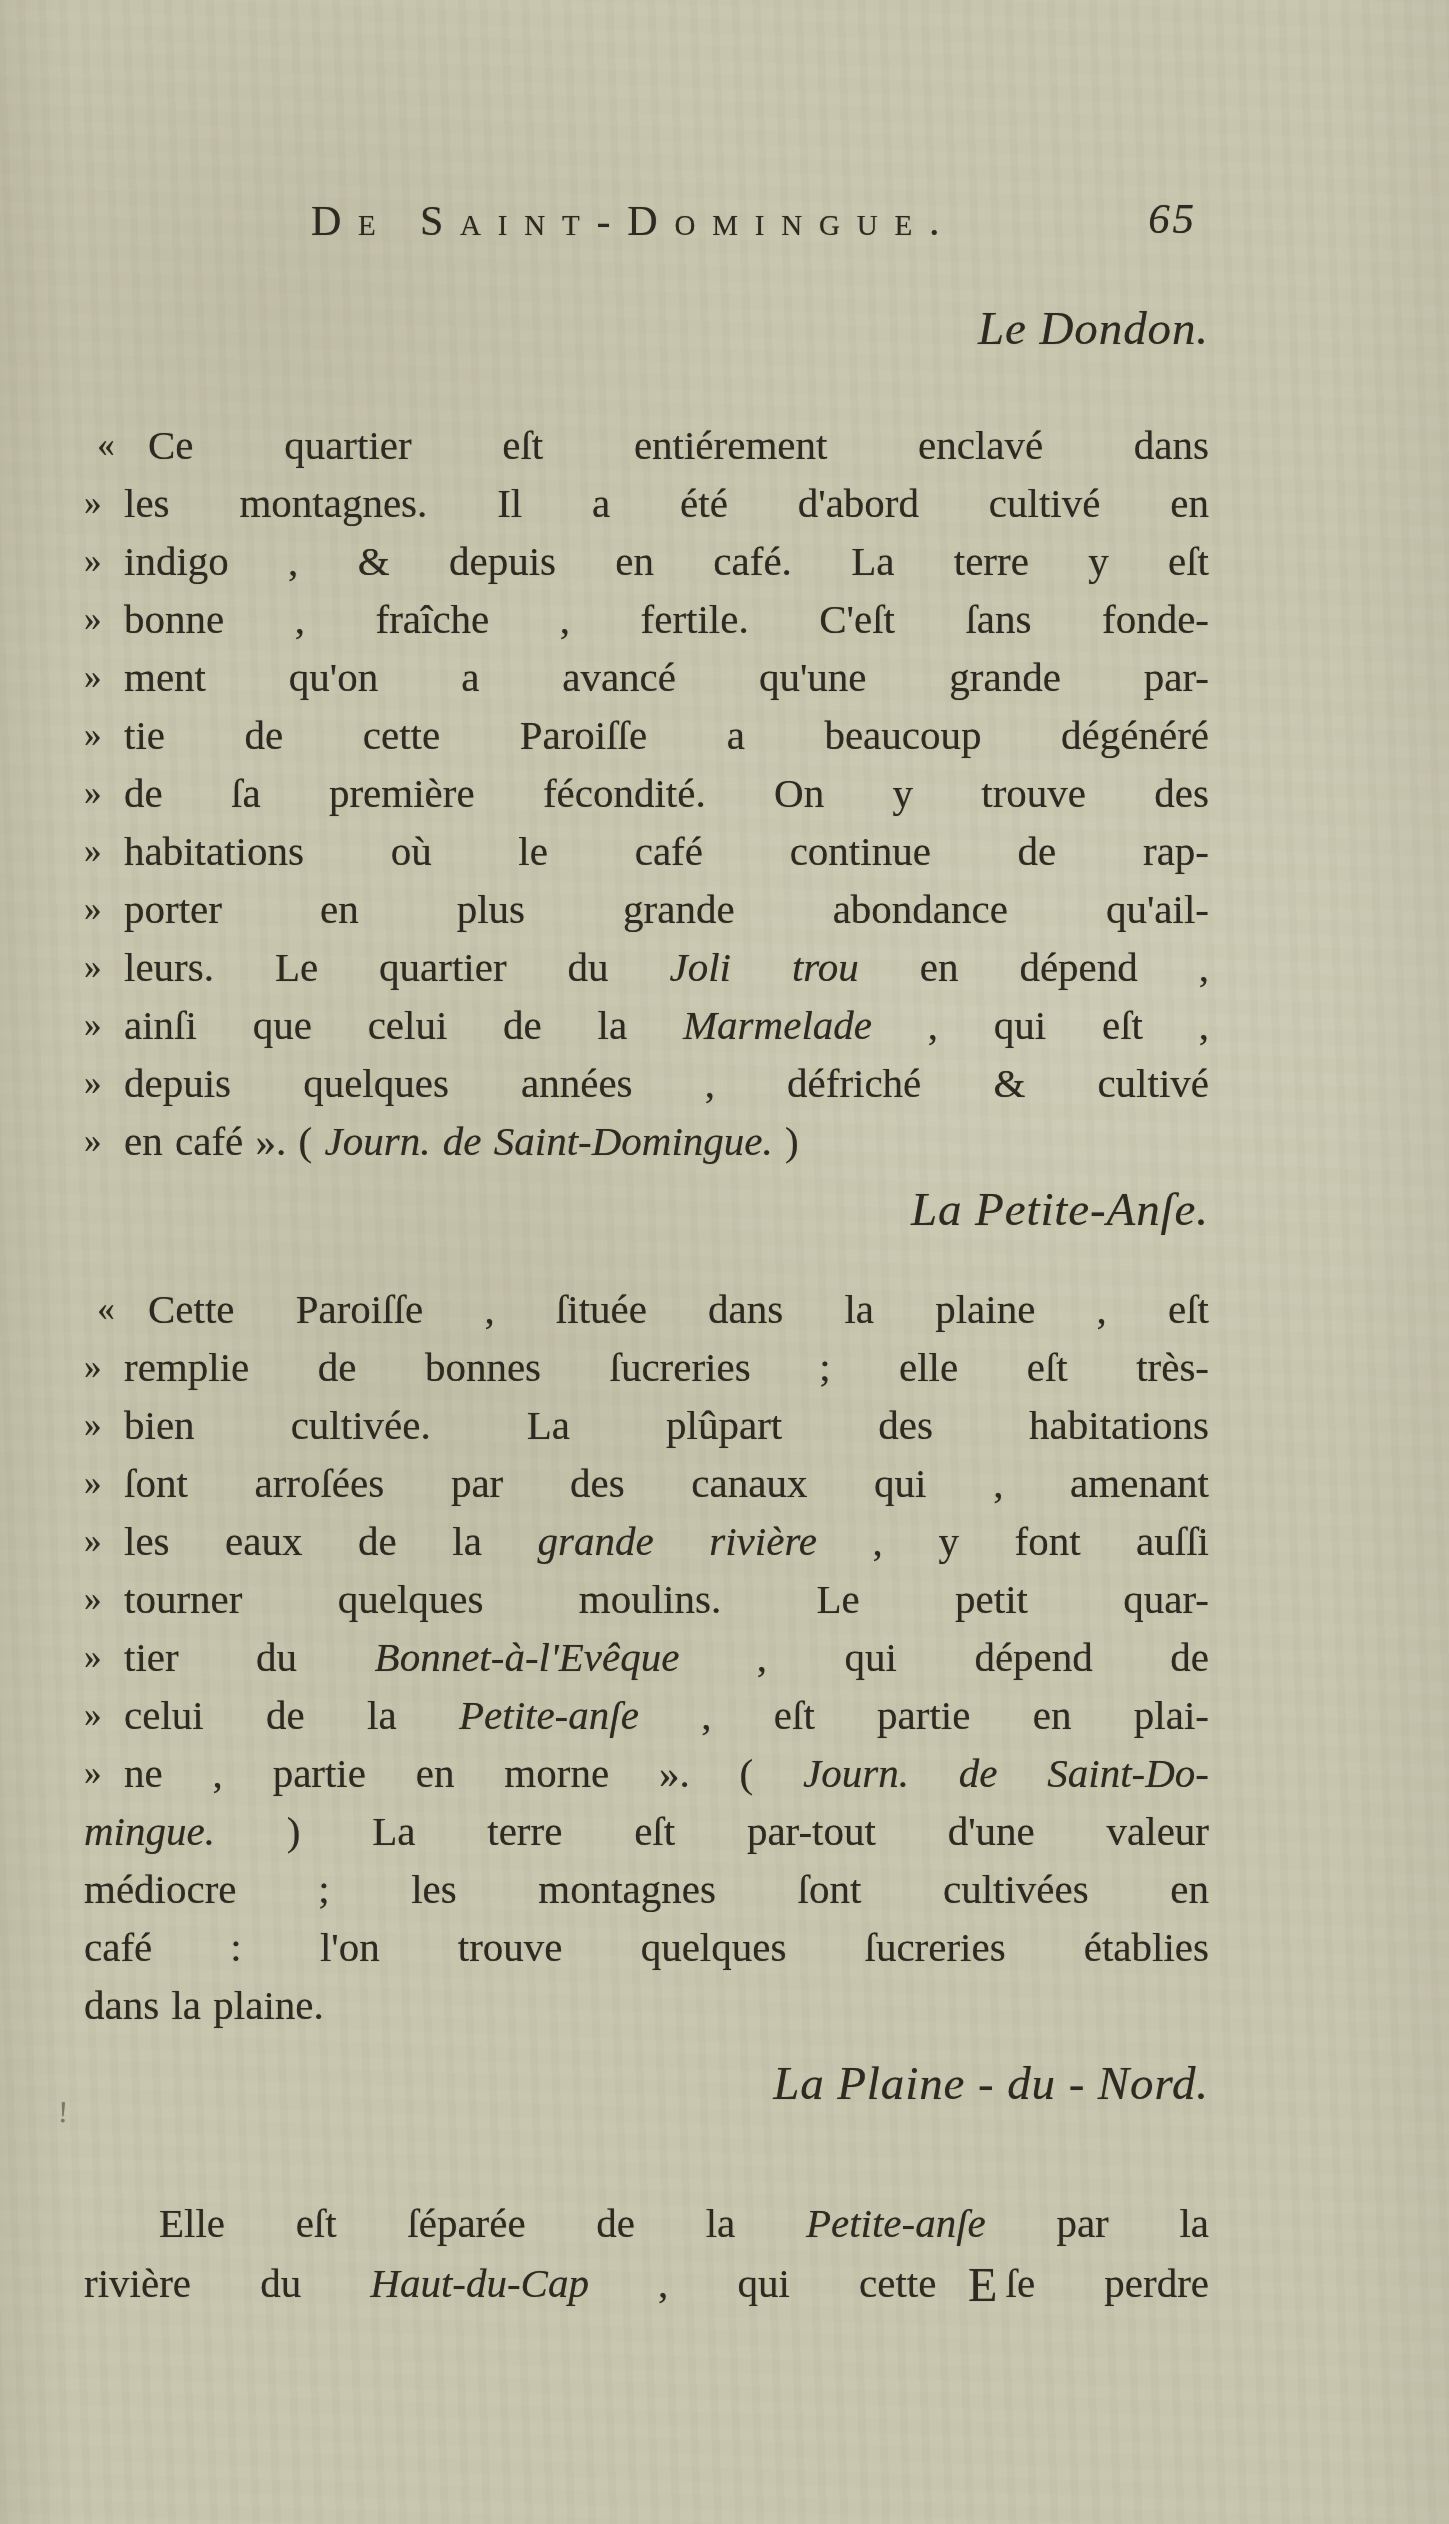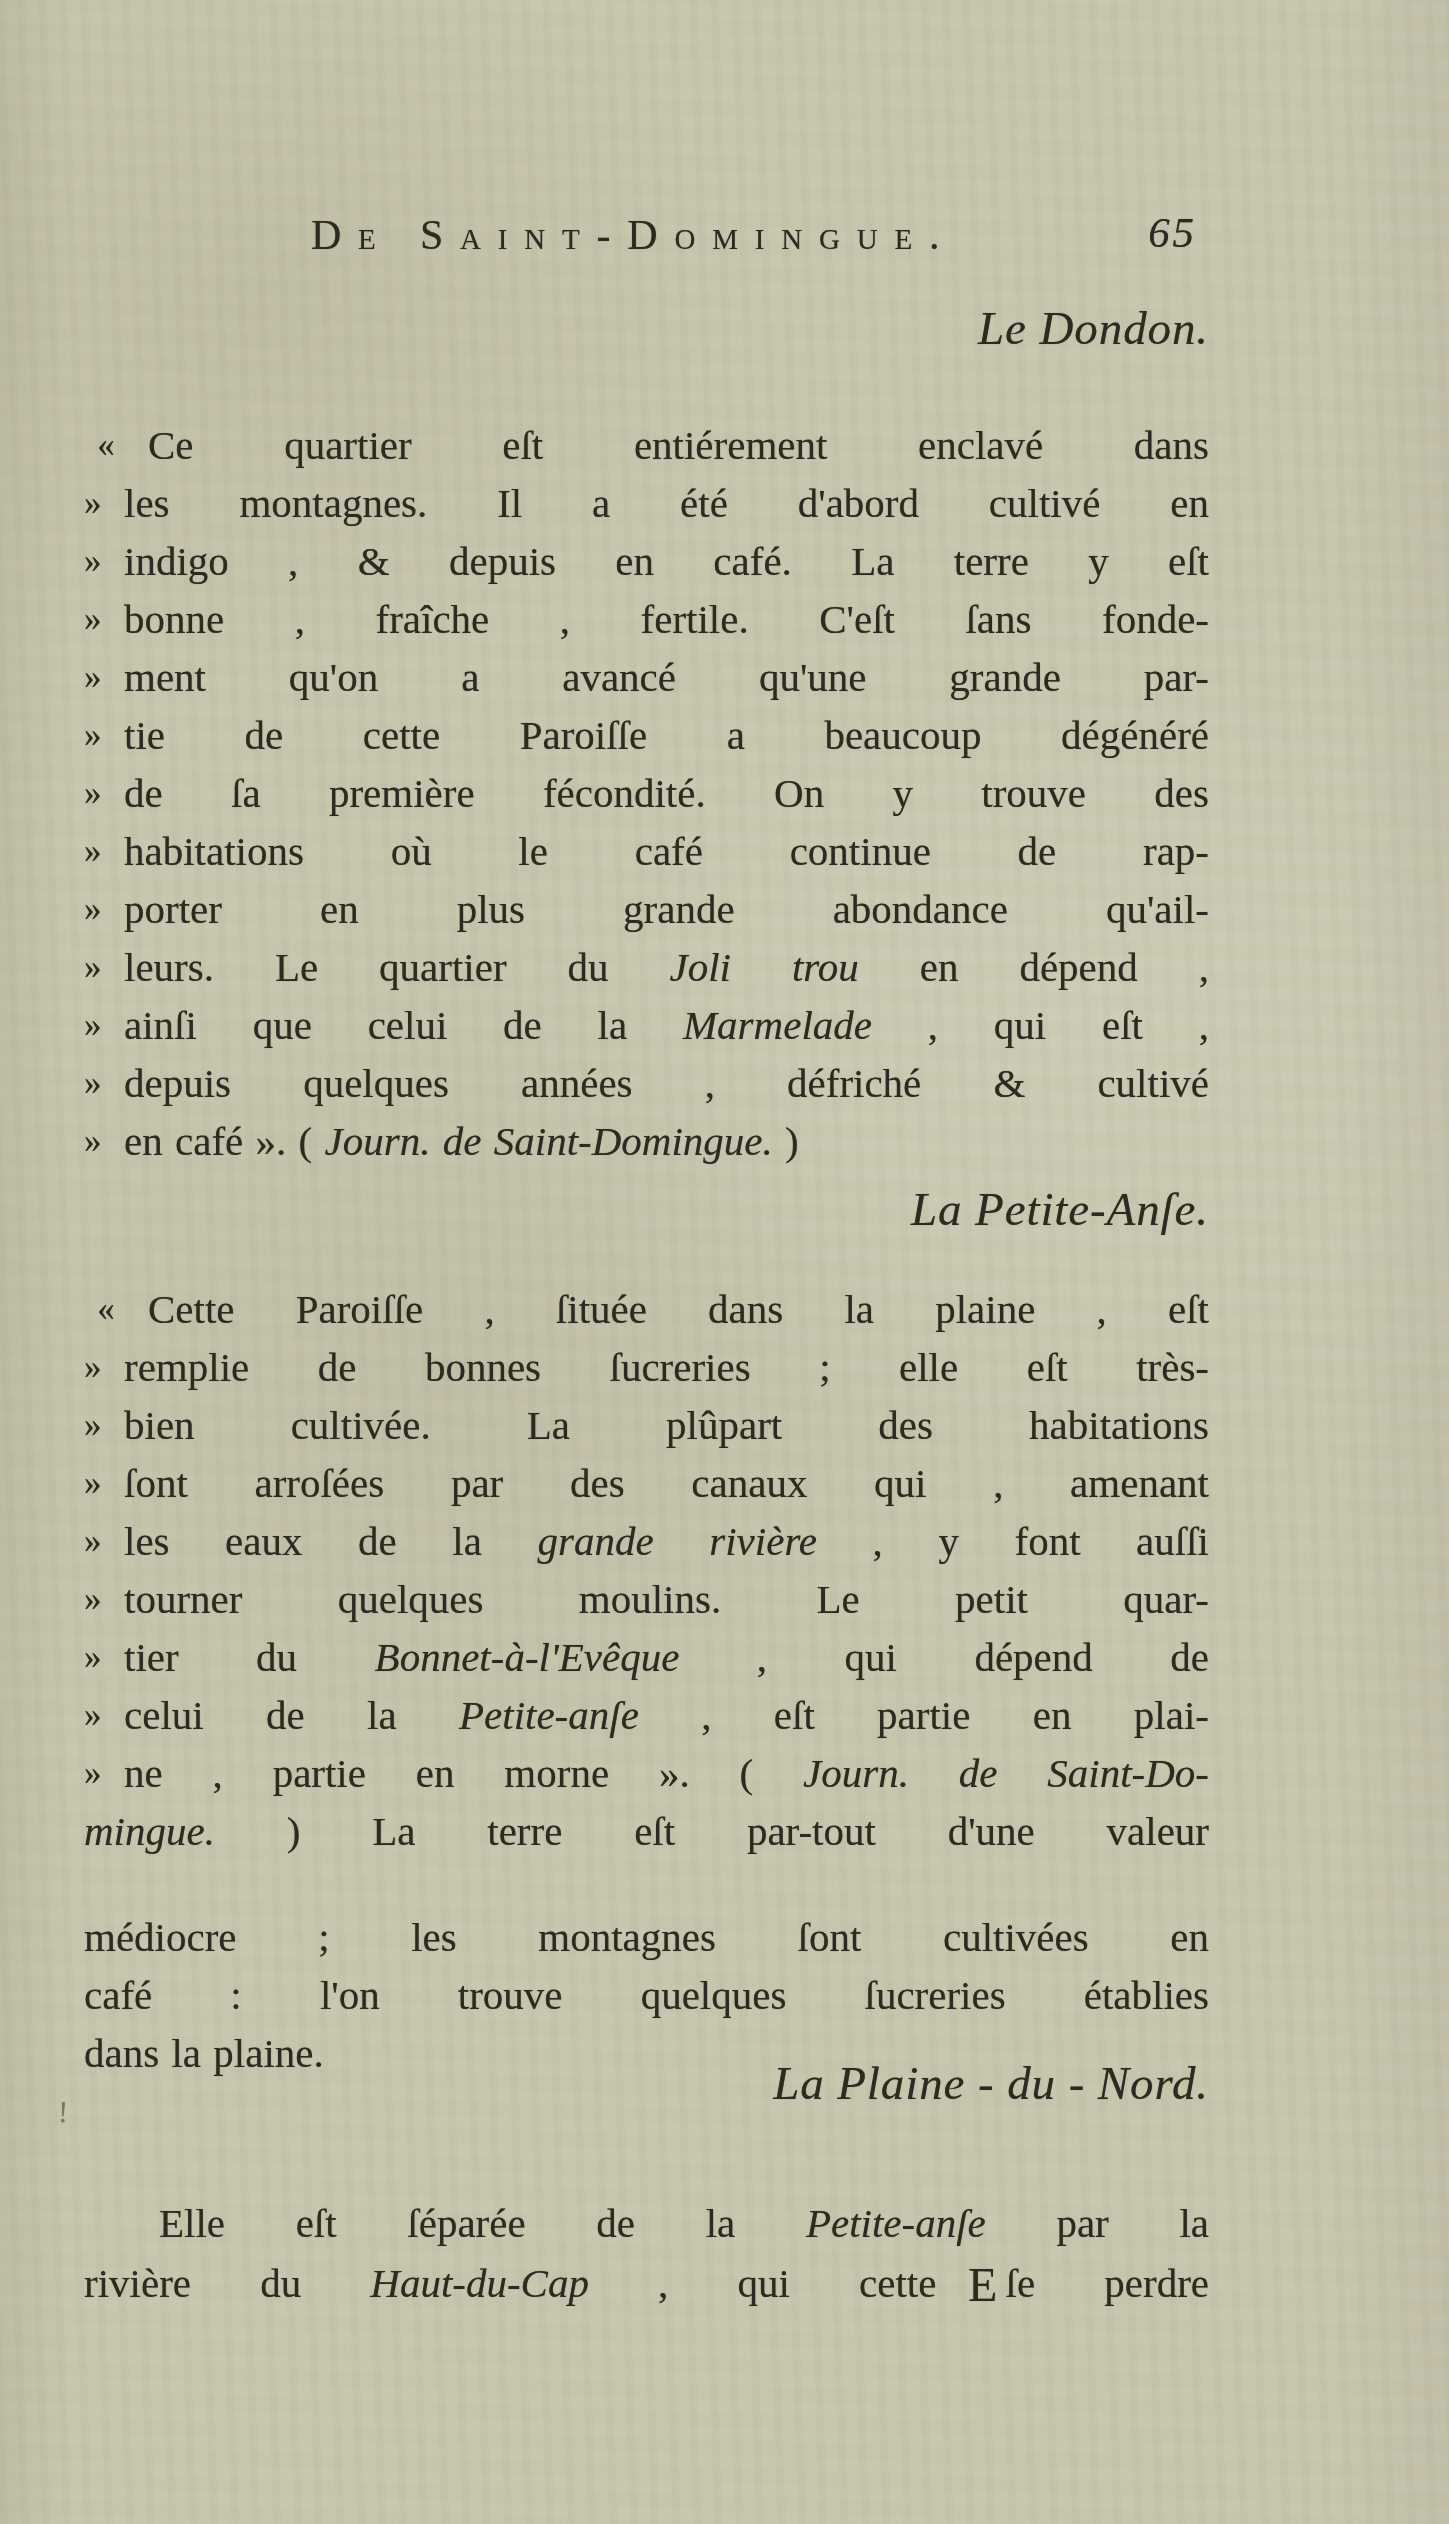--- a/index.html
+++ b/index.html
@@ -14,21 +14,21 @@
     background:
       radial-gradient(ellipse 797px 620px at 18% 12%, rgba(118,113,88,.10), transparent 62%),
       radial-gradient(ellipse 886px 797px at 30% 55%, rgba(108,104,80,.08), transparent 60%),
       radial-gradient(ellipse 974px 708px at 75% 40%, rgba(255,255,245,.09), transparent 65%),
       linear-gradient(90deg, rgba(104,100,78,.10), rgba(104,100,78,0) 5%, rgba(104,100,78,0) 92%, rgba(150,146,130,.14)),
       repeating-linear-gradient(88deg, rgba(90,88,70,.035) 0 8px, rgba(0,0,0,0) 8px 21px),
       repeating-linear-gradient(2deg, rgba(255,255,248,.03) 0 12.4px, rgba(0,0,0,0) 12.4px 27.5px),
       #c8c5ae;
   }
   .text-block{position:absolute;left:84px;top:0;width:1125px;height:100%;}
-  .page-header{position:absolute;top:211px;left:0;width:100%;height:58px;}
+  .page-header{position:absolute;top:197px;left:0;width:100%;height:58px;}
   .running-title{
     position:absolute;left:50%;transform:translateX(-52%);
     font-variant:small-caps;letter-spacing:.40em;font-size:42px;white-space:nowrap;
   }
   .page-number{position:absolute;right:12.4px;top:-3.5px;font-style:italic;font-size:43px;letter-spacing:2.7px;}
   .section-heading{
     position:absolute;left:0;width:100%;text-align:right;
     font-style:italic;font-size:47px;letter-spacing:0.9px;white-space:nowrap;
   }
   .paragraph{position:absolute;left:0;width:100%;}
@@ -143,21 +143,21 @@
           <span class="marker">»</span>
           <span class="ltext just q"><span>celui de la </span><span class="it">Petite-anſe</span><span> , eſt partie en plai-</span></span>
         </div>
         <div class="line" style="height: 58px; line-height: 58px;">
           <span class="marker">»</span>
           <span class="ltext just q"><span>ne , partie en morne ». ( </span><span class="it">Journ. de Saint-Do-</span></span>
         </div>
         <div class="line" style="height: 58px; line-height: 58px;">
           <span class="ltext just"><span class="it">mingue.</span><span> ) La terre eſt par-tout d'une valeur</span></span>
         </div>
-        <div class="line" style="height: 58px; line-height: 58px; margin-top: 48px;">
+        <div class="line" style="height: 58px; line-height: 58px;">
           <span class="ltext just"><span>médiocre ; les montagnes ſont cultivées en</span></span>
         </div>
         <div class="line" style="height: 58px; line-height: 58px;">
           <span class="ltext just"><span>café : l'on trouve quelques ſucreries établies</span></span>
         </div>
         <div class="line" style="height: 58px; line-height: 58px;">
           <span class="ltext"><span>dans la plaine.</span></span>
         </div>
       </div>
       <div class="section-heading" style="top: 2056px;">La Plaine - du - Nord.</div>

